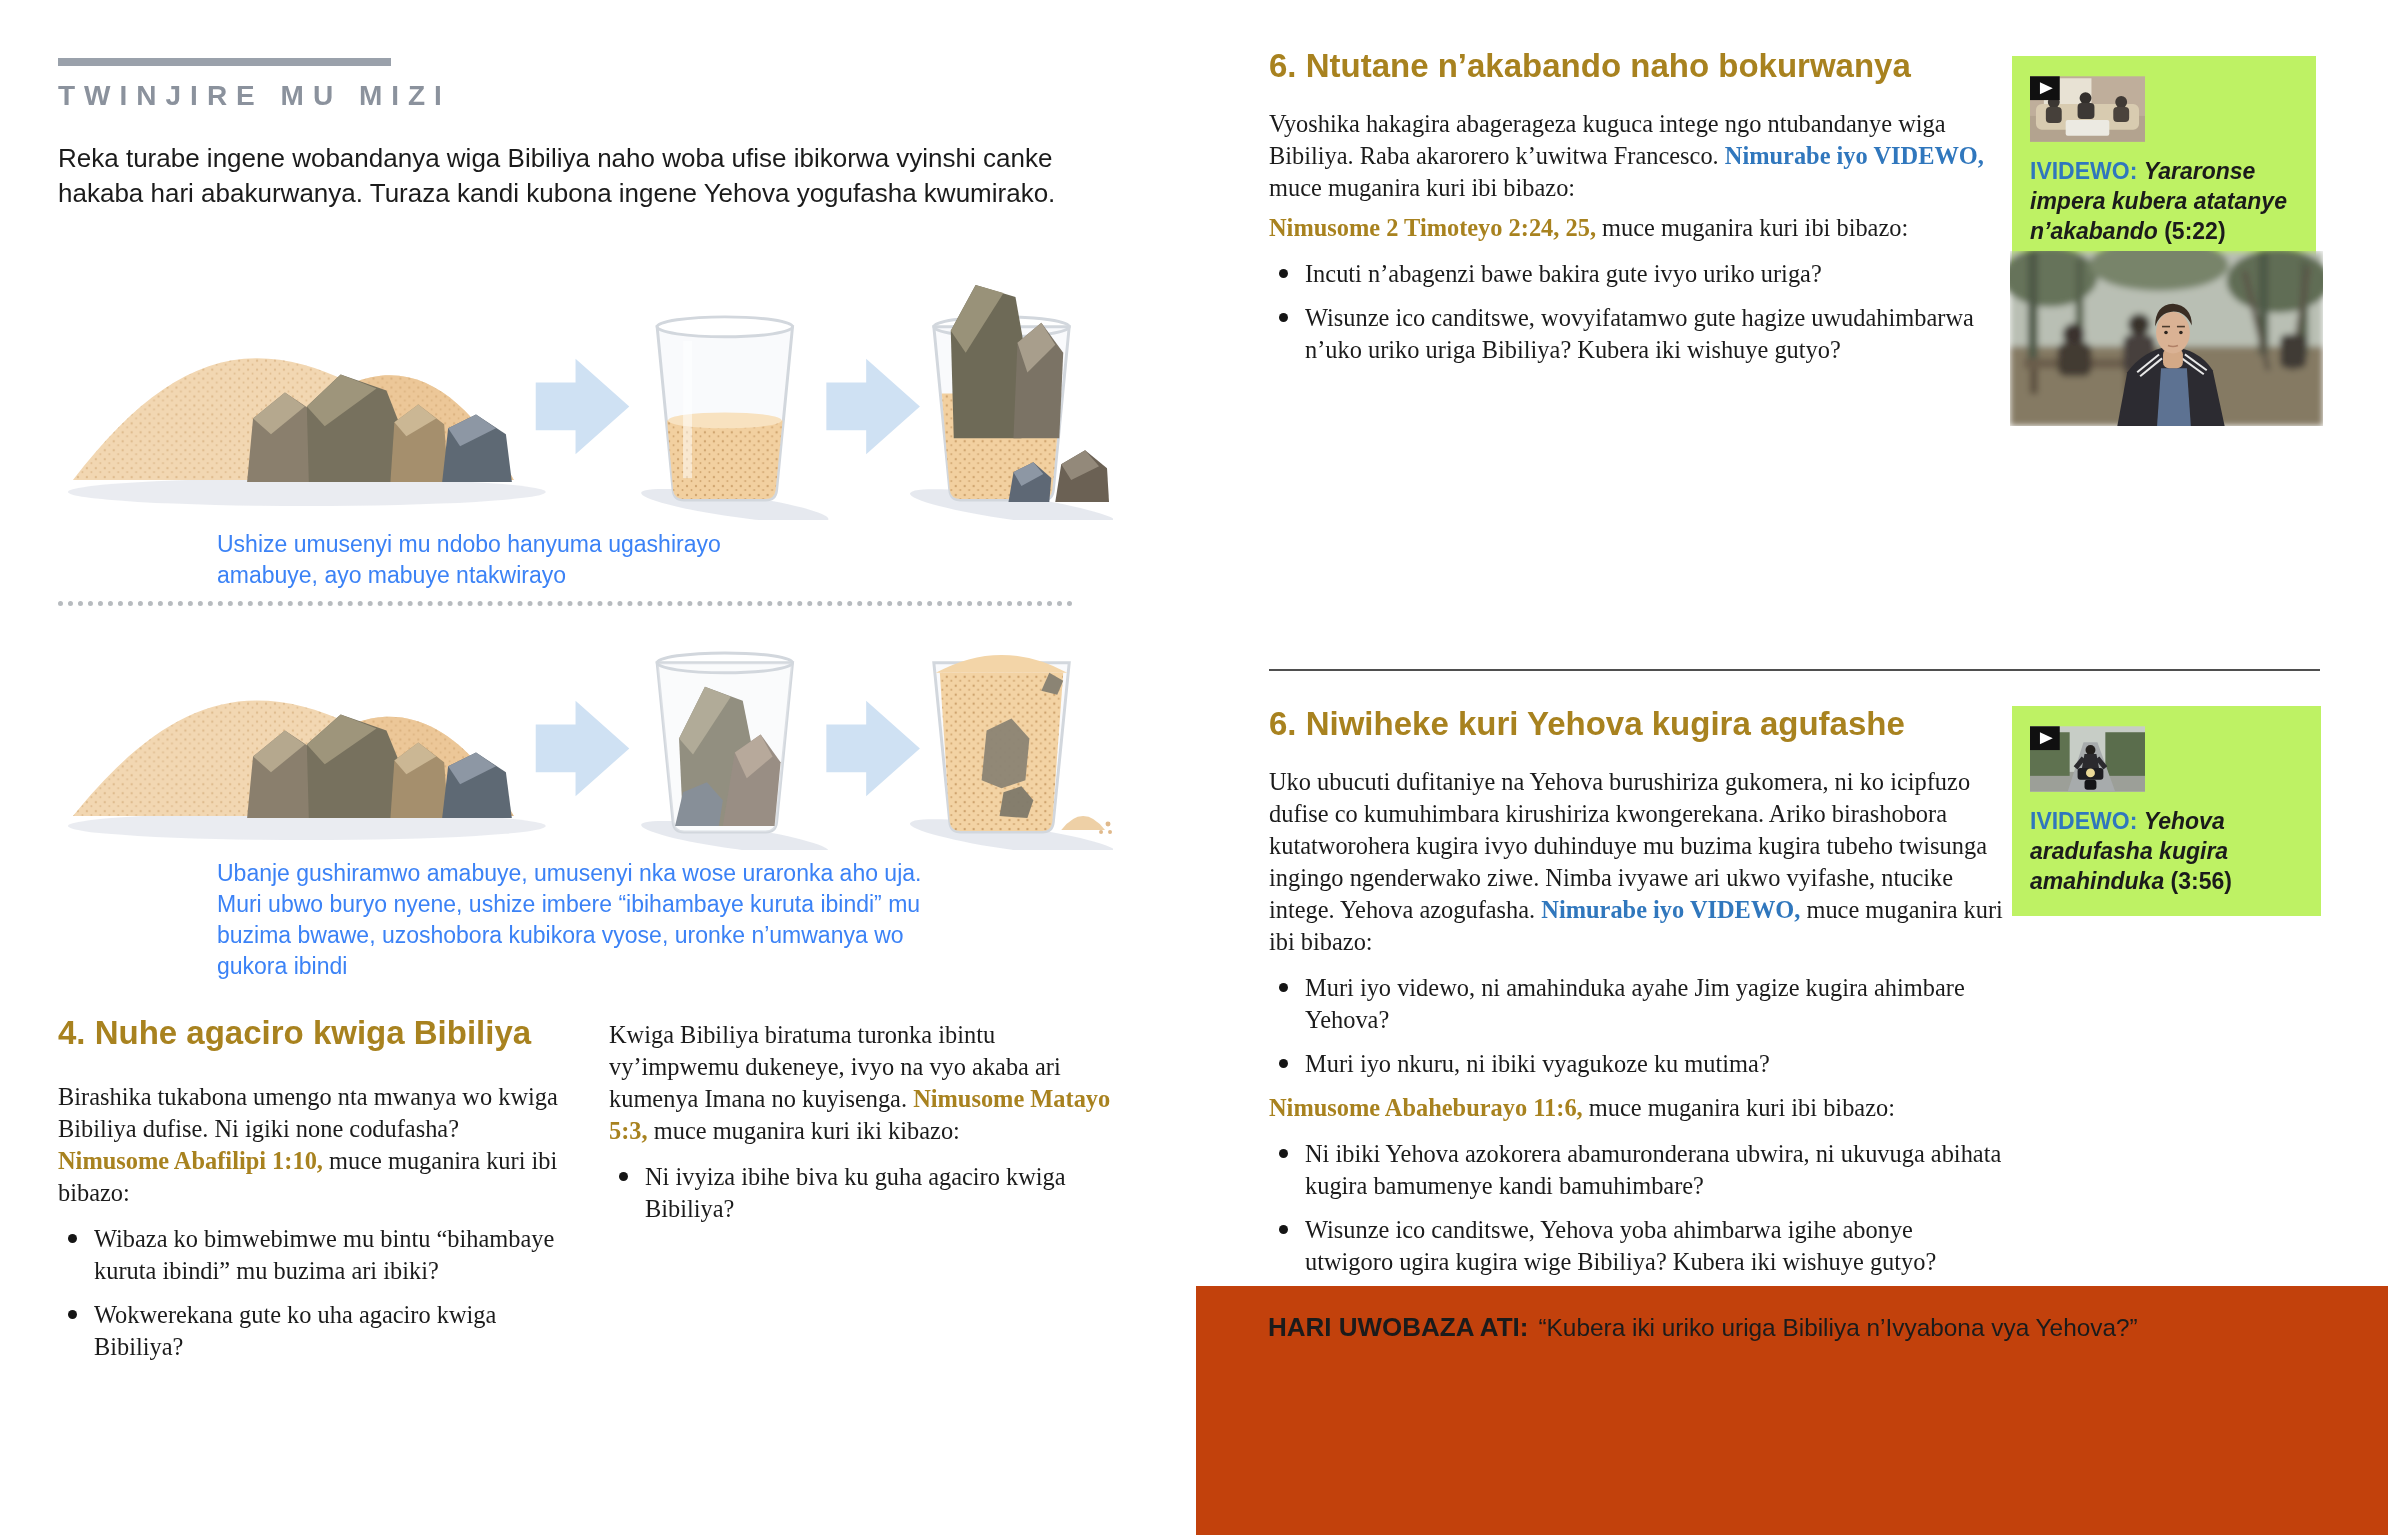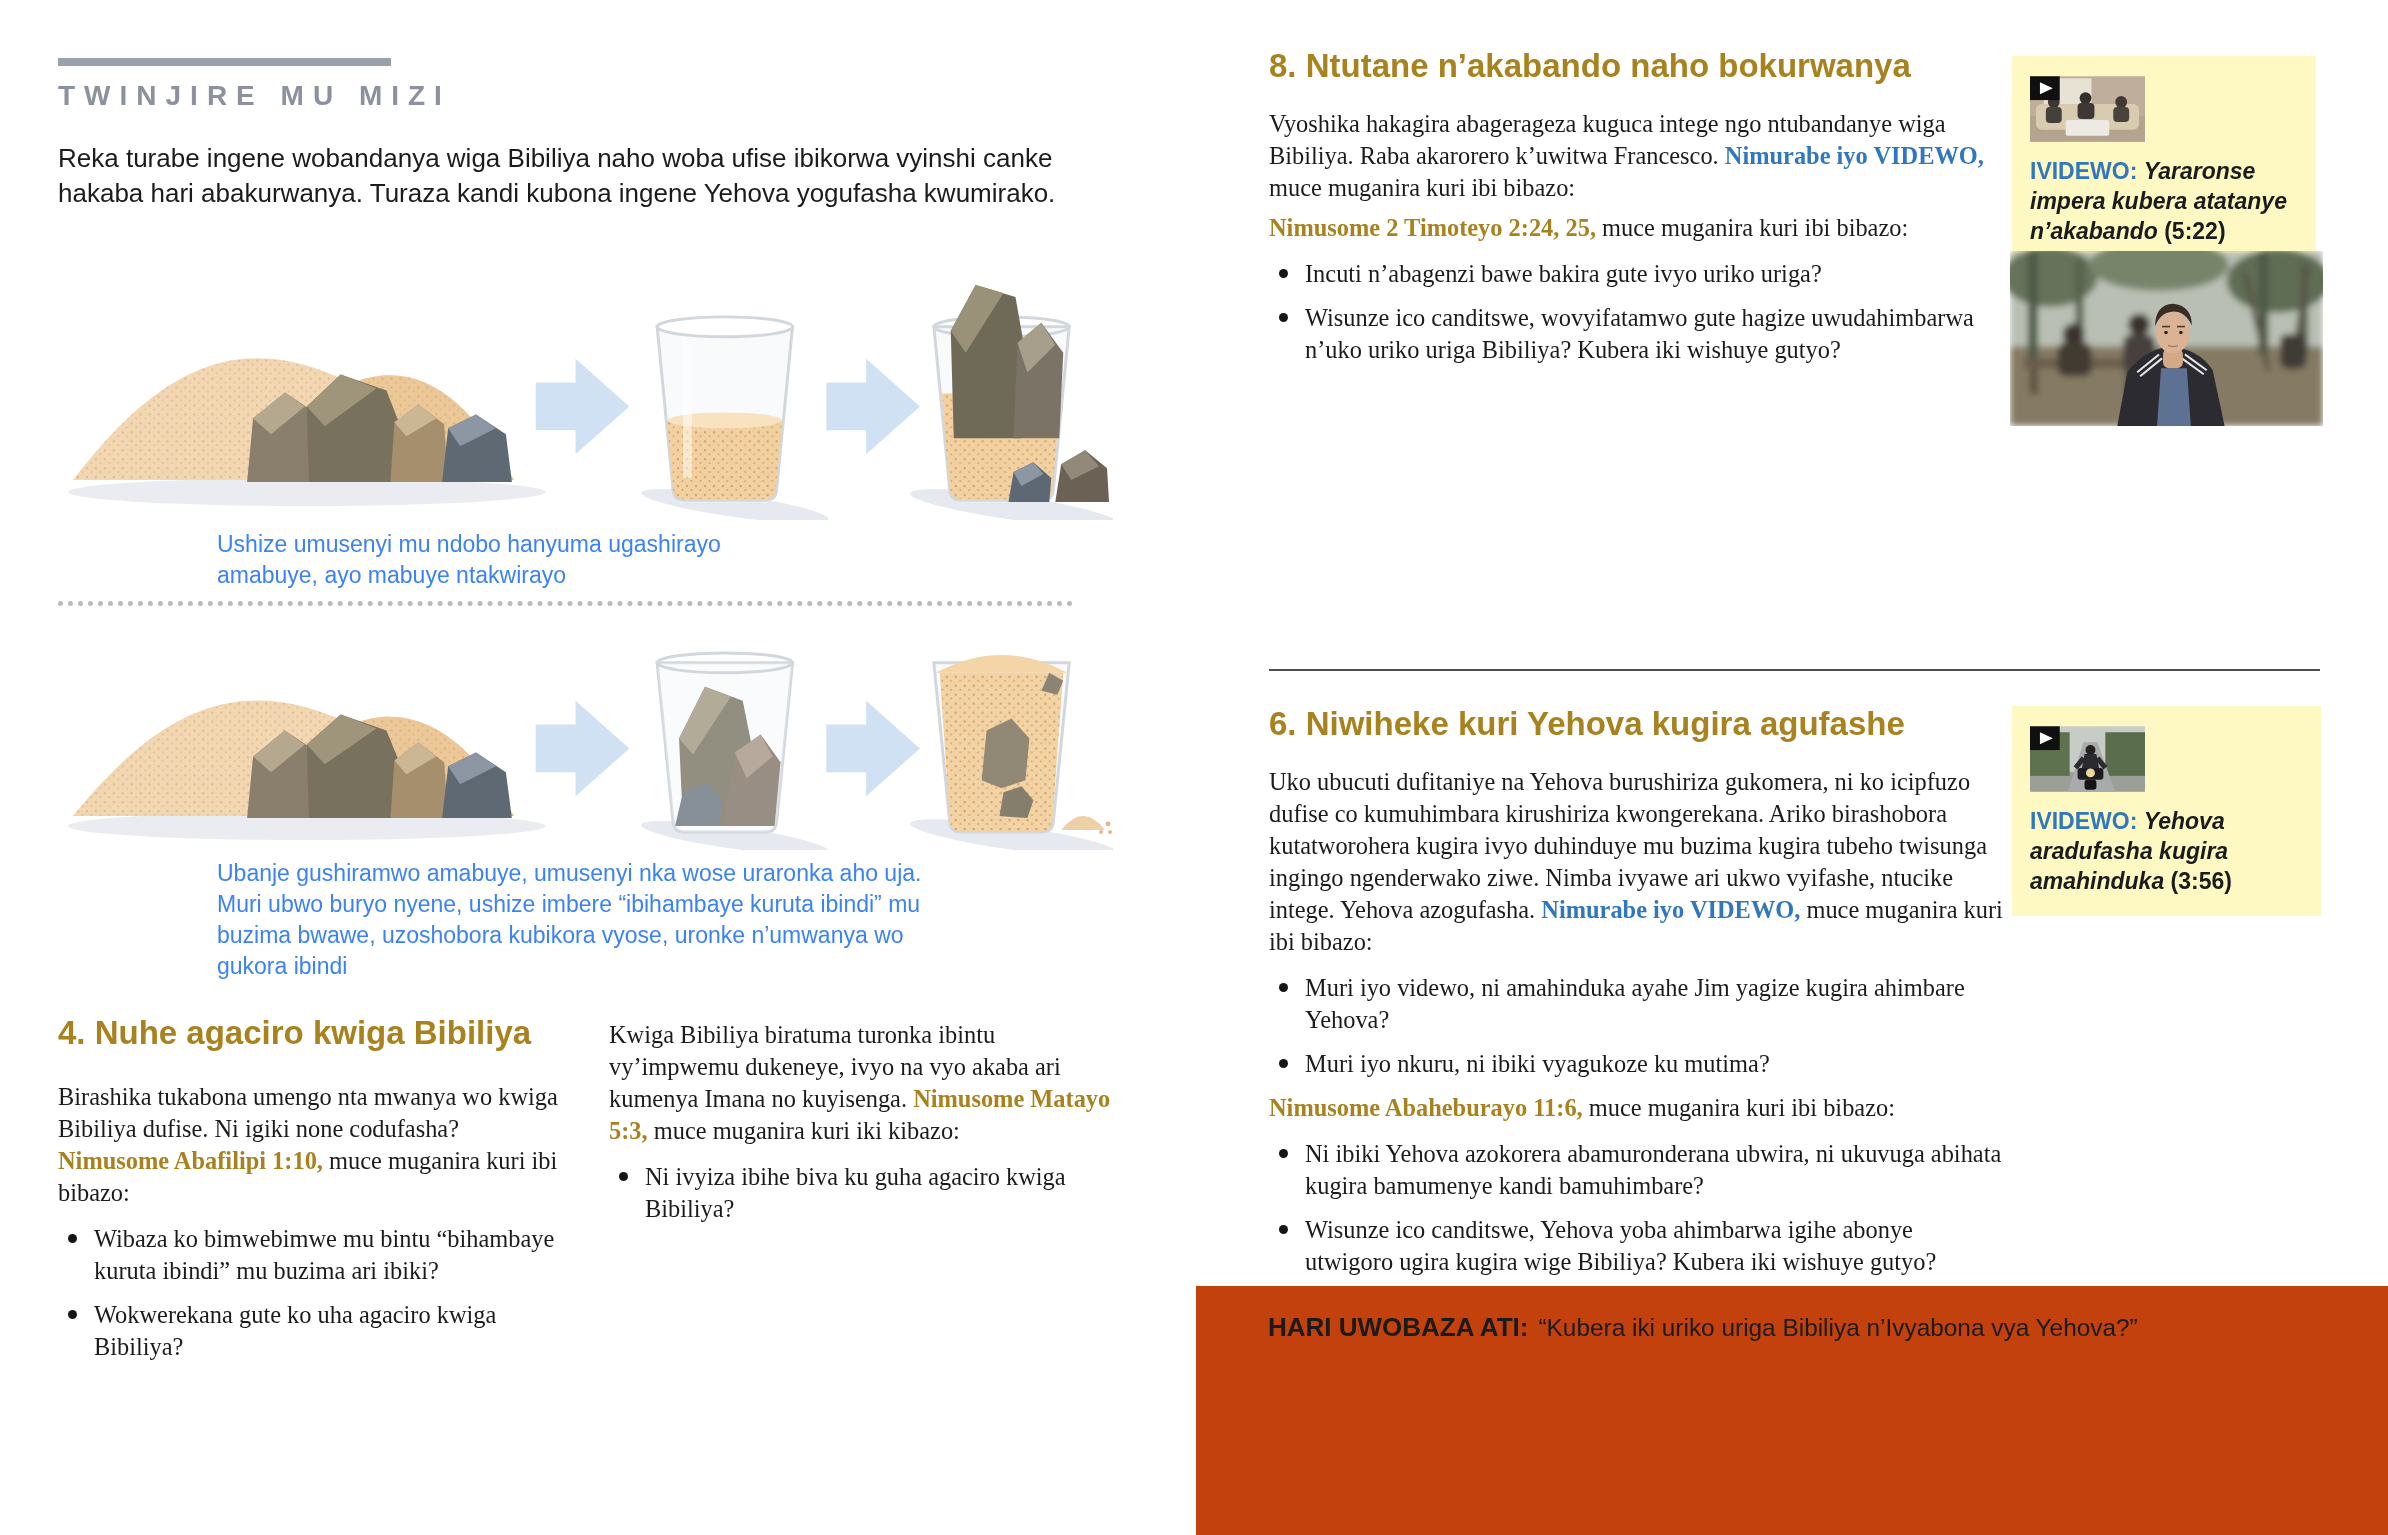--- a/index.html
+++ b/index.html
@@ -11,21 +11,21 @@
   .cap{font-size:23px;line-height:31px;color:#3b82f6;}
   .gold-head{font-size:33px;line-height:40px;font-weight:bold;color:#a8821f;margin:0 0 22px 0;}
   .ref{color:#a8821f;font-weight:bold;}
   .vlink{color:#3077bd;font-weight:bold;}
   .kicker-bar{background:#9aa1ab;height:8px;}
   .kicker-title{font-size:28px;font-weight:bold;letter-spacing:9px;color:#8b929d;}
   ul.bul{list-style:none;margin:14px 0 0 2px;padding:0;}
   ul.bul li{position:relative;padding-left:34px;margin-bottom:12px;}
   ul.bul li::before{content:"";position:absolute;left:8px;top:11px;width:9px;height:9px;border-radius:50%;background:#151515;}
   .read-para{margin-top:8px;}
-  .vbox{background:#fef9c3;box-sizing:border-box;padding:20px 18px;}
+  .vbox{background:#bef264;box-sizing:border-box;padding:20px 18px;}
   .vcap{font-size:23px;line-height:30px;font-weight:bold;margin-top:14px;}
   .vcap .vtitle{font-style:italic;}
   .thumb{display:block;}
   .divider{border-top:2px solid #4f4f4f;height:0;}
   .dots{height:0;border-top:5px dotted #b7bbbf;}
   .graybox{background:#c2410c;box-sizing:border-box;padding:26px 40px 0 72px;}
   .note-label{font-size:26px;font-weight:bold;}
   .note-quote{font-size:24.4px;margin-left:10px;}
   .graybox ul.bul{margin-top:20px;margin-left:22px;}
   p{margin:0;}
@@ -156,21 +156,21 @@
     </ul>
   </div>
   <div class="abs body-text" style="left:609px;top:1019px;width:517px;">
     <p><span>Kwiga Bibiliya biratuma turonka ibintu vy’impwemu dukeneye, ivyo na vyo akaba ari kumenya Imana no kuyisenga. </span><span class="ref">Nimusome Matayo 5:3,</span><span> muce muganira kuri iki kibazo:</span></p>
     <ul class="bul">
       <li>Ni ivyiza ibihe biva ku guha agaciro kwiga Bibiliya?</li>
     </ul>
   </div>
 
   <div class="abs" style="left:1269px;top:46px;width:746px;">
-    <h2 class="gold-head">8. Ntutane n’akabando naho bokurwanya</h2>
+    <h2 class="gold-head">6. Ntutane n’akabando naho bokurwanya</h2>
     <p class="body-text"><span>Vyoshika hakagira abagerageza kuguca intege ngo ntubandanye wiga Bibiliya. Raba akarorero k’uwitwa Francesco. </span><span class="vlink">Nimurabe iyo VIDEWO,</span><span> muce muganira kuri ibi bibazo:</span></p>
     <p class="body-text read-para"><span class="ref">Nimusome 2 Timoteyo 2:24, 25,</span><span> muce muganira kuri ibi bibazo:</span></p>
     <ul class="bul body-text" style="width:714px;">
       <li>Incuti n’abagenzi bawe bakira gute ivyo uriko uriga?</li>
       <li>Wisunze ico canditswe, wovyifatamwo gute hagize uwudahimbarwa n’uko uriko uriga Bibiliya? Kubera iki wishuye gutyo?</li>
     </ul>
   </div>
 
   <div class="abs vbox" style="left:2012px;top:56px;width:304px;min-height:190px;">
     <svg class="thumb" width="115" height="66" viewBox="0 0 116 66">

